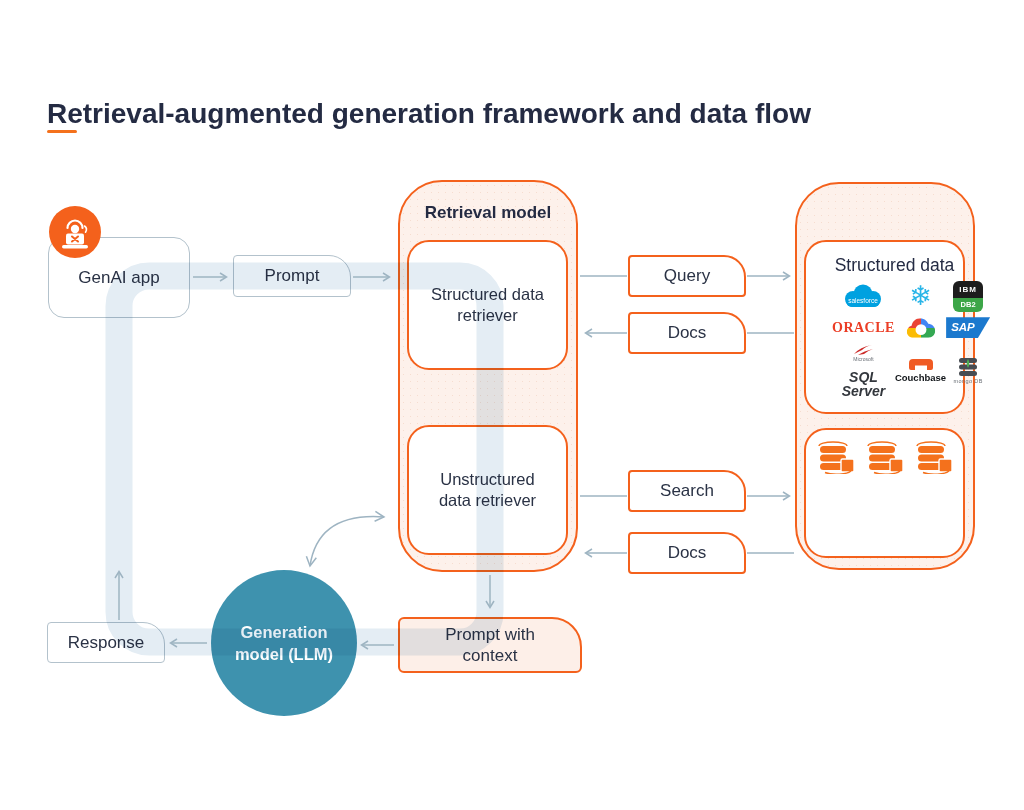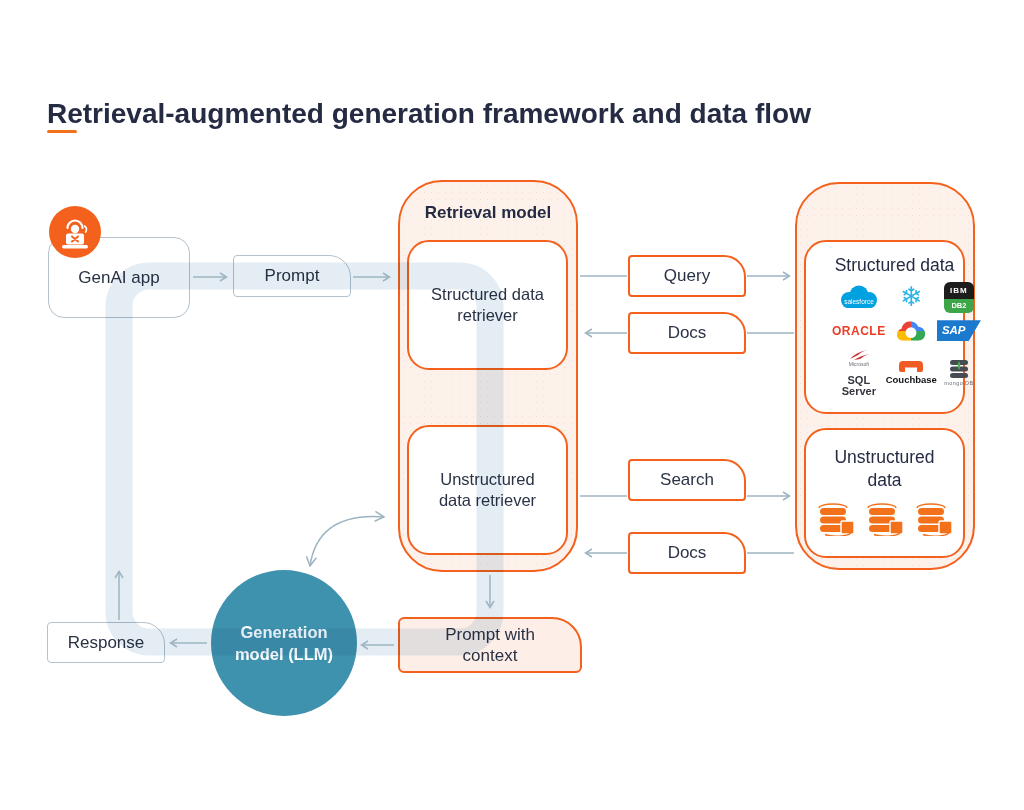--- a/index.html
+++ b/index.html
@@ -18,21 +18,21 @@
         font-size:17px;text-align:center;box-sizing:border-box;line-height:1.25;}
   .gray-border{border:1.5px solid #B3C2CC;}
   .orange-border{border:2px solid #F4611C;}
   .tab-corner{border-radius:4px 22px 4px 4px;align-items:center;}
 
   .genai-box{left:48px;top:237px;width:142px;height:81px;border-radius:16px;z-index:1;}
   .prompt-box{left:233px;top:255px;width:118px;height:42px;z-index:1;}
   .response-box{left:47px;top:622px;width:118px;height:41px;z-index:1;}
   .query-box{left:628px;top:255px;width:118px;height:42px;z-index:1;}
   .data-box{left:628px;top:312px;width:118px;height:42px;z-index:1;}
-  .search-box{left:628px;top:459px;width:118px;height:42px;z-index:1;}
+  .search-box{left:628px;top:470px;width:118px;height:42px;z-index:1;}
   .docs-box{left:628px;top:532px;width:118px;height:42px;z-index:1;}
   .pwc-box{left:398px;top:617px;width:184px;height:56px;background:#FDEFE8;
            border-radius:6px 30px 6px 6px;z-index:1;}
 
   
   .panel{position:absolute;box-sizing:border-box;background:#FDF1EB;border:2.5px solid #F4611C;
          border-radius:44px;z-index:1;
          background-image:radial-gradient(#f6ddd0 0.8px, transparent 0.9px);background-size:7px 7px;}
   .retrieval-panel{left:398px;top:180px;width:180px;height:392px;}
   .internal-panel{left:795px;top:182px;width:180px;height:388px;}
@@ -60,26 +60,26 @@
   
   .band-svg{position:absolute;left:0;top:0;z-index:5;mix-blend-mode:multiply;pointer-events:none;}
   .arrow-svg{position:absolute;left:0;top:0;z-index:6;pointer-events:none;}
 
   
   .logo-cell{display:flex;flex-direction:column;align-items:center;justify-content:center;line-height:1;}
   .snowflake{font-size:27px;color:#29B5E8;}
   .ibm-badge{width:30px;height:31px;border-radius:6px;overflow:hidden;display:flex;flex-direction:column;}
   .ibm-top{background:#1d1d1d;color:#fff;font-size:8px;font-weight:700;flex:1.1;display:flex;align-items:center;justify-content:center;letter-spacing:1px;text-align:right;}
   .ibm-bot{background:#3DA648;color:#fff;font-size:7.5px;font-weight:700;flex:1;display:flex;align-items:center;justify-content:center;}
-  .oracle-text{color:#EB3D25;font-weight:800;font-size:12px;letter-spacing:0.5px;}
+  .oracle-text{color:#EB3D25;font-weight:800;font-size:14px;letter-spacing:0.5px;font-family:Liberation Serif, serif;}
   .sap-badge{width:44px;height:21px;background:#1B79CE;color:#fff;font-weight:700;font-size:11.5px;
              display:flex;align-items:center;justify-content:flex-start;padding-left:5px;box-sizing:border-box;
              clip-path:polygon(0 0,100% 0,72% 100%,0 100%);font-style:italic;}
   .ms-label{font-size:5px;color:#6a6f76;margin-top:1px;}
-  .sql-label{font-size:11px;font-weight:700;color:#33373d;margin-top:8px;}
+  .sql-label{font-size:14px;font-weight:700;color:#33373d;margin-top:8px;font-style:italic;}
   .cb-label{font-size:9.5px;font-weight:800;color:#101418;margin-top:2px;}
   .mongo-label{font-size:5.5px;color:#6a6f76;margin-top:2px;letter-spacing:0.4px;}
 </style>
 </head>
 <body>
 
 <div class="canvas">
 
   <div class="page-title">Retrieval-augmented generation framework and data flow</div>
   <div class="title-underline"></div>
@@ -200,21 +200,20 @@
             <rect x="2" y="7.5" width="18" height="5" rx="2.5" fill="#474C52"></rect>
             <rect x="2" y="14" width="18" height="5" rx="2.5" fill="#474C52"></rect>
             <path d="M11,2 q2.6,4 0,9 q-2.6,-5 0,-9 z" fill="#4CAF50"></path>
           </svg>
           <div class="mongo-label">mongo DB</div>
         </div>
       </div>
     </div>
 
     <div class="inner-box unstructured-src">
-      <div class="src-title" style="margin-top:16px;width:120px;margin-left:auto;margin-right:auto;line-height:1.3;">Unstructured data</div>
       <div class="db-icon-row">
         <svg width="42" height="34" viewBox="0 0 42 34">
           <path d="M4,6 a14,4 0 0 1 28,0" fill="none" stroke="#F4711C" stroke-width="1.4"></path>
           <rect x="5" y="6" width="26" height="7" rx="3.5" fill="#F4711C"></rect>
           <rect x="5" y="14.5" width="26" height="7" rx="3.5" fill="#F4711C"></rect>
           <rect x="5" y="23" width="26" height="7" rx="3.5" fill="#F4711C"></rect>
           <rect x="26" y="19" width="13" height="13" rx="1.5" fill="#F4711C" stroke="#fff" stroke-width="1.4"></rect>
           <path d="M36,31 a15,4.5 0 0 1 -26,1.5" fill="none" stroke="#F4711C" stroke-width="1.4"></path>
         </svg>
         <svg width="42" height="34" viewBox="0 0 42 34">

